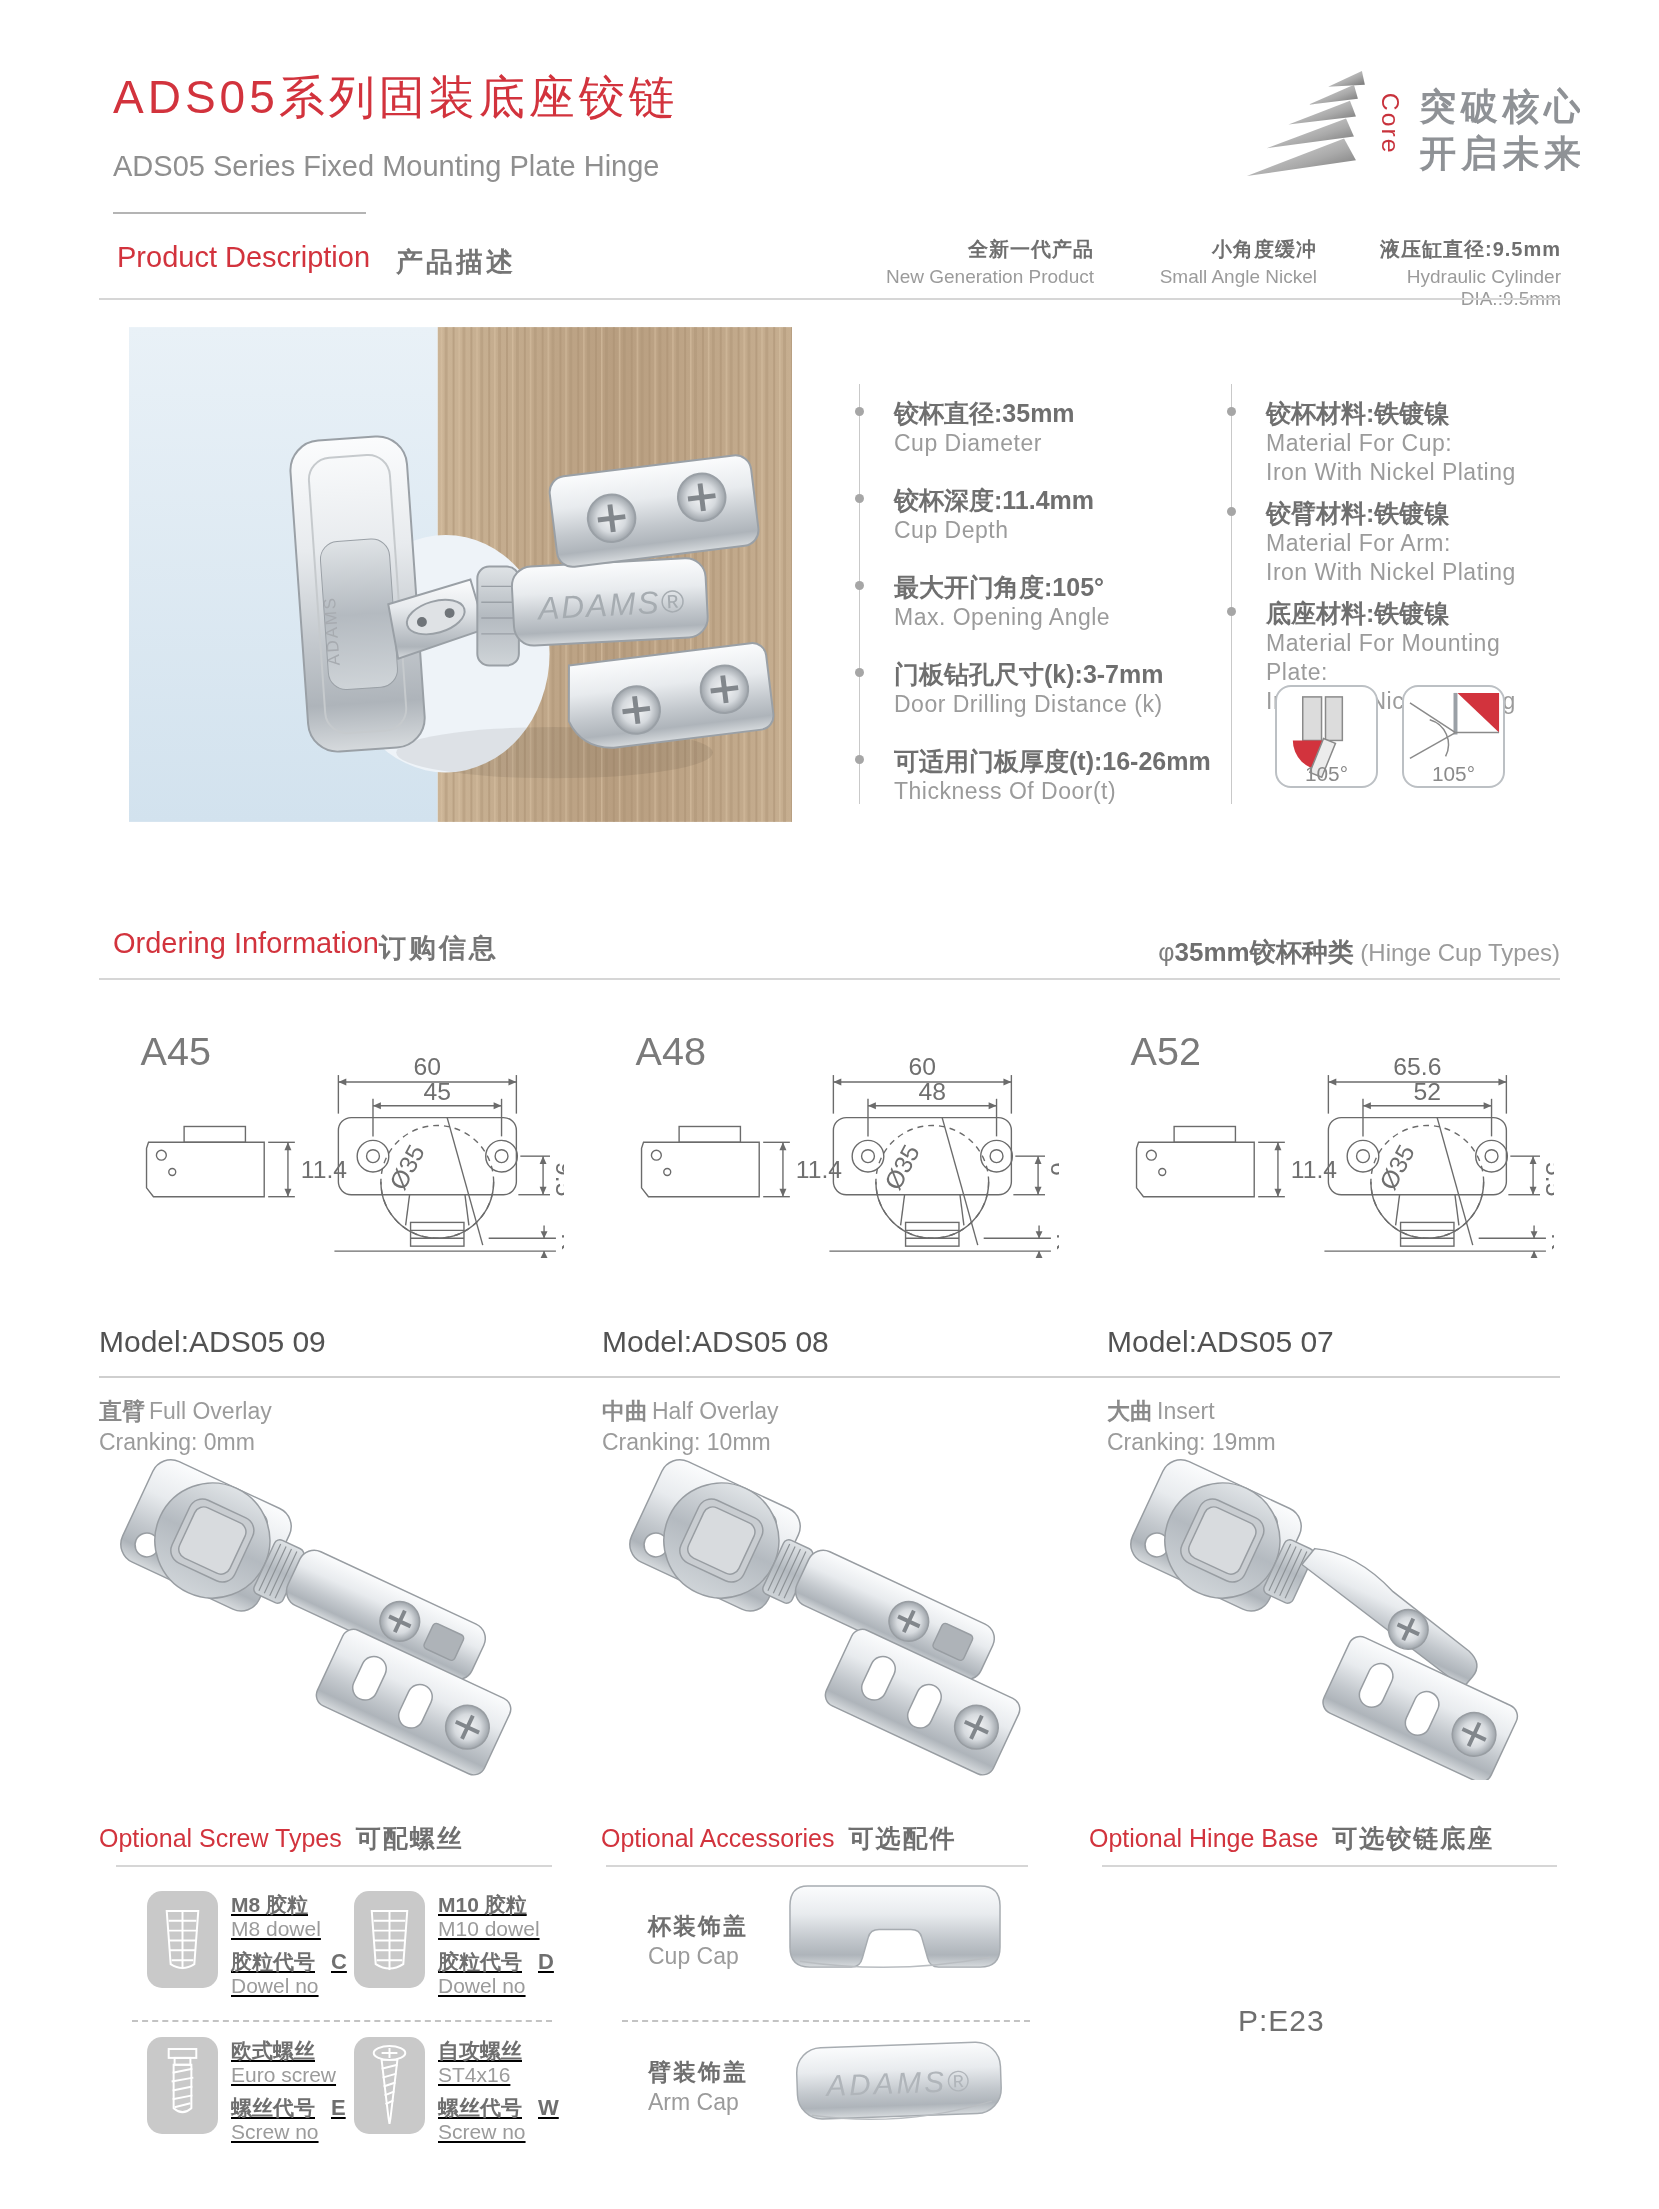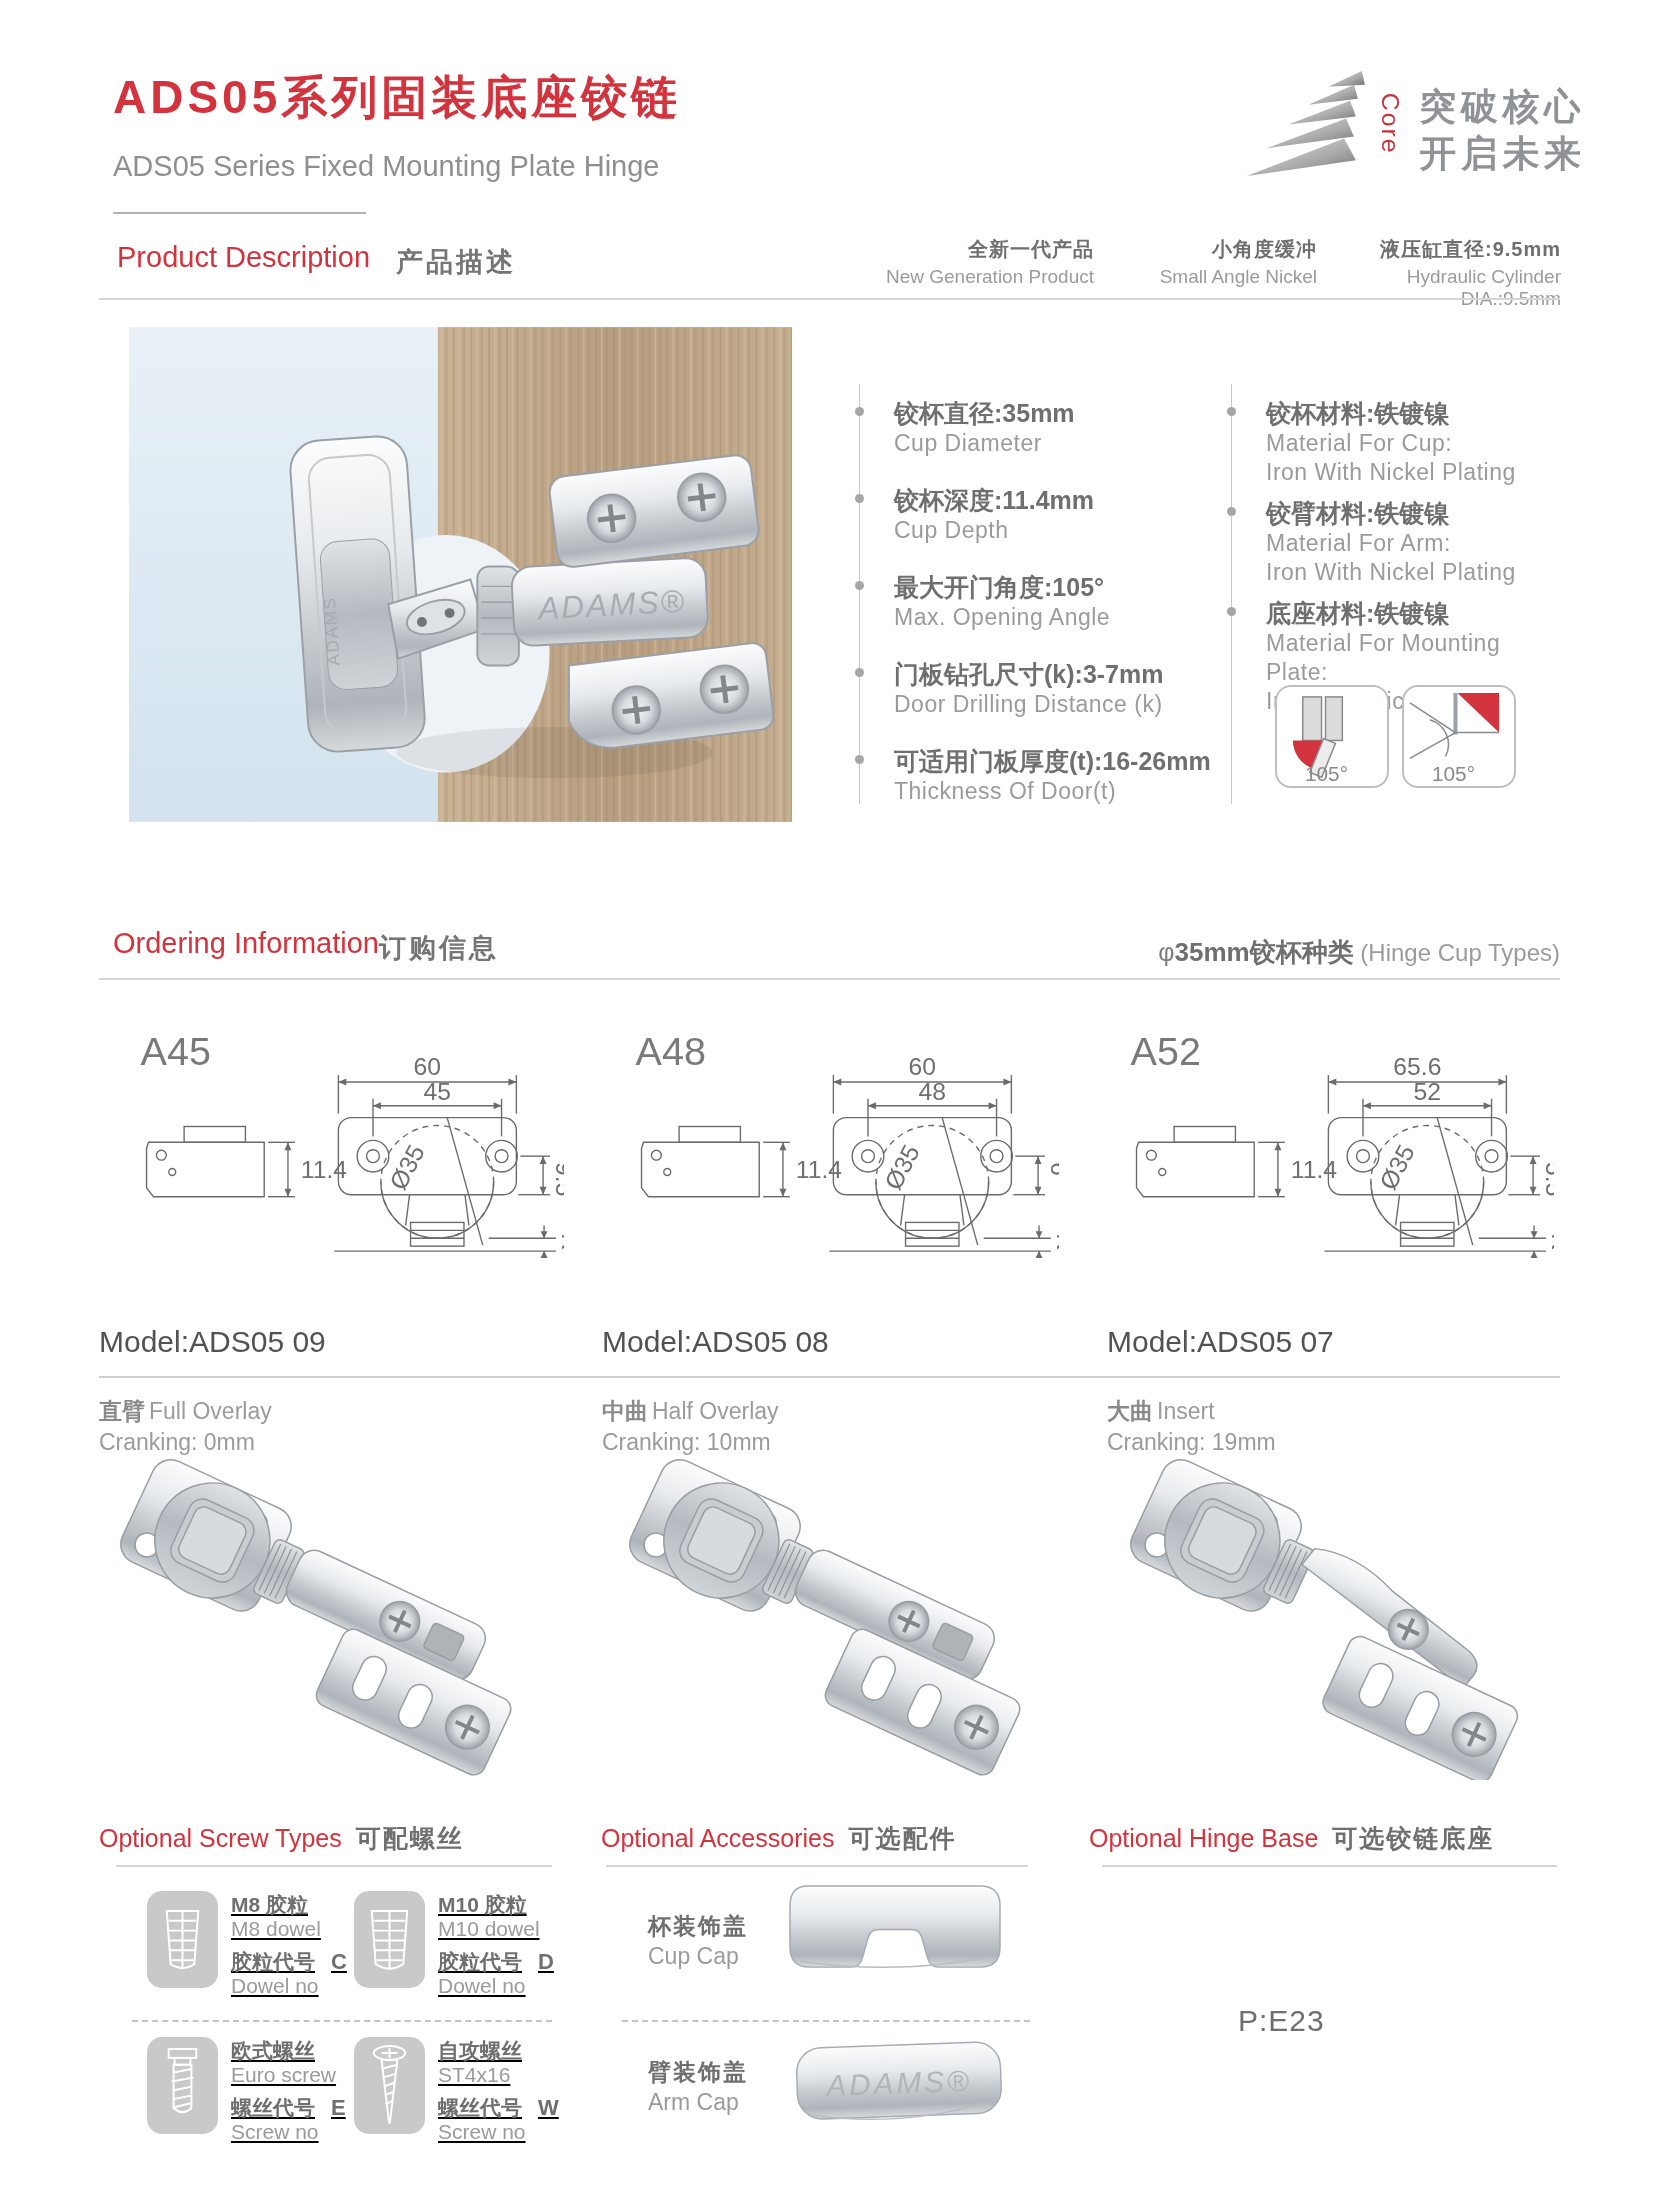--- a/index.html
+++ b/index.html
@@ -8,21 +8,21 @@
     --ink2:#9b9b9b;
     --line:#d6d6d6;
     --draw:#6b6b6b;
   }
   html,body{margin:0;padding:0;background:#ffffff;}
   body{font-family:"Liberation Sans","DejaVu Sans",sans-serif;}
   .page{position:relative;width:1659px;height:2210px;background:#fff;overflow:hidden;}
   .abs{position:absolute;}
 
   
-  .title-zh{left:113px;top:67px;font-size:46px;font-weight:bold;color:var(--red);letter-spacing:4px;}
+  .title-zh{left:113px;top:67px;font-size:46px;font-weight:normal;color:var(--red);letter-spacing:4px;}
   .title-en{left:113px;top:150px;font-size:29px;color:#8f8f8f;}
   .title-underline{left:113px;top:212px;width:253px;height:0;border-top:2px solid #b4b4b4;}
   .logo{left:1233px;top:57px;width:347px;height:139px;}
 
   
   .sec-en{font-size:29px;color:var(--red);}
   .sec-zh{font-size:27px;font-weight:bold;color:#757575;letter-spacing:3px;}
   .pd-en{left:117px;top:241px;}
   .pd-zh{left:396px;top:244px;}
   .feature{text-align:right;}
@@ -39,21 +39,21 @@
   
   .spec-col{border-left:1px solid #c9c9c9;}
   .spec-left{left:859px;top:384px;width:368px;height:420px;}
   .spec-right{left:1231px;top:384px;width:330px;height:420px;}
   ul.spec{margin:0;padding:14px 0 0 34px;list-style:none;}
   ul.spec li{position:relative;margin-bottom:27px;}
   ul.spec li::before{content:"";position:absolute;left:-39px;top:9px;width:9px;height:9px;border-radius:50%;background:#a6a6a6;}
   .spec .zh{font-size:25px;font-weight:bold;color:#6f6f6f;line-height:31px;}
   .spec .en{font-size:23px;color:#9b9b9b;line-height:29px;letter-spacing:0.5px;}
   .spec-right ul.spec li{margin-bottom:11px;}
-  .badge{width:114px;height:103px;border:2px solid #bcc0c4;border-radius:16px;background:#fff;box-sizing:border-box;}
+  .badge{width:103px;height:103px;border:2px solid #bcc0c4;border-radius:16px;background:#fff;box-sizing:border-box;}
   .badge-1{left:1275px;top:685px;}
   .badge-2{left:1402px;top:685px;}
 
   
   .oi-en{left:113px;top:927px;}
   .oi-zh{left:379px;top:930px;}
   .oi-note{left:990px;top:935px;width:570px;text-align:right;font-size:24px;color:#9b9b9b;}
   .oi-note .phi{font-size:25px;color:#7d7d7d;}
   .oi-note .b{font-size:26px;font-weight:bold;color:#6f6f6f;}
   .oi-line{left:99px;top:978px;width:1461px;border-top:2px solid var(--line);}

